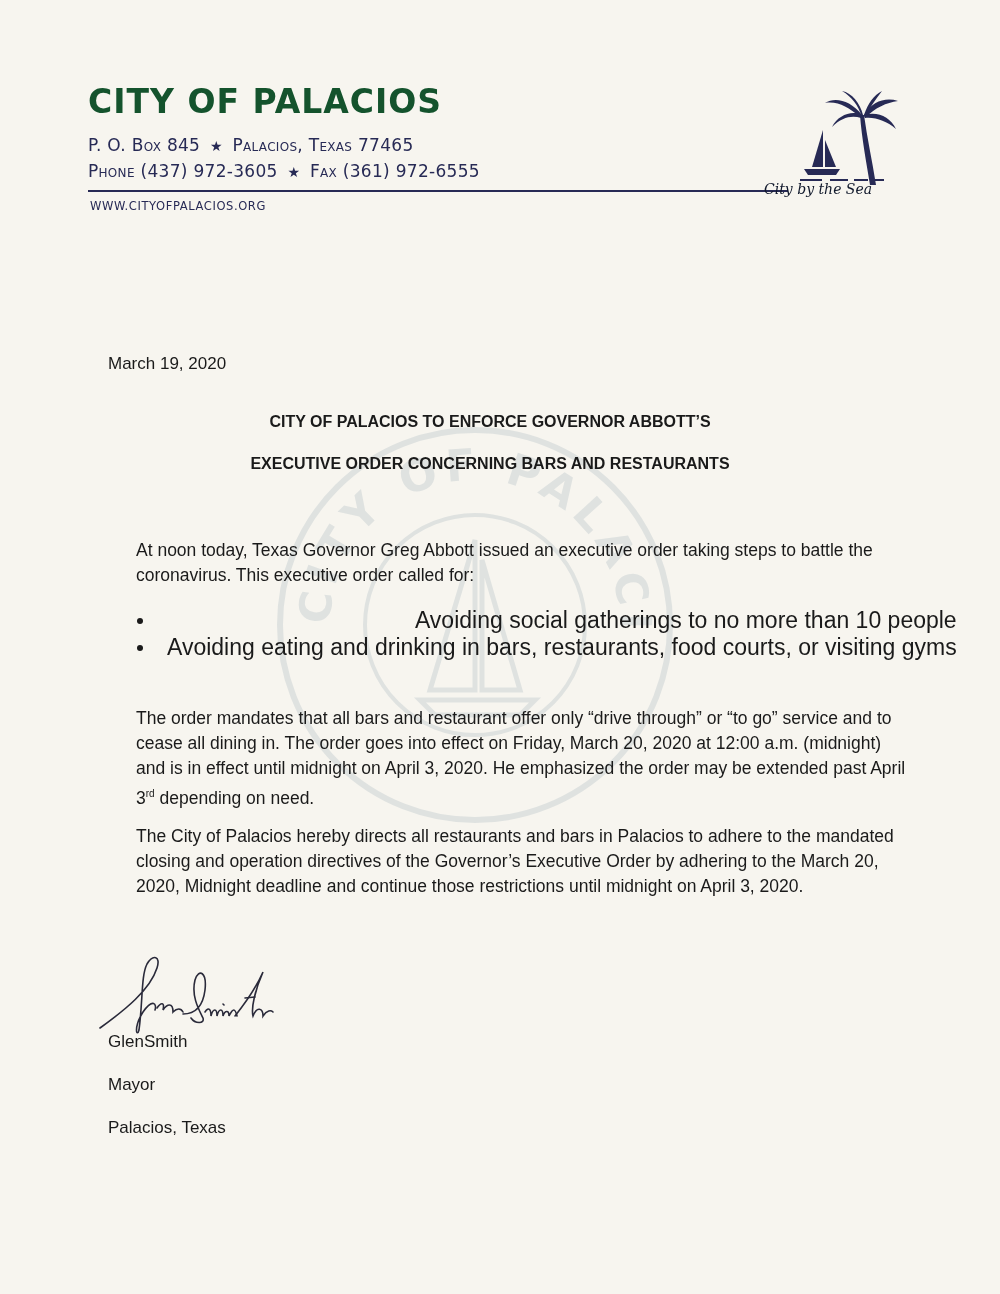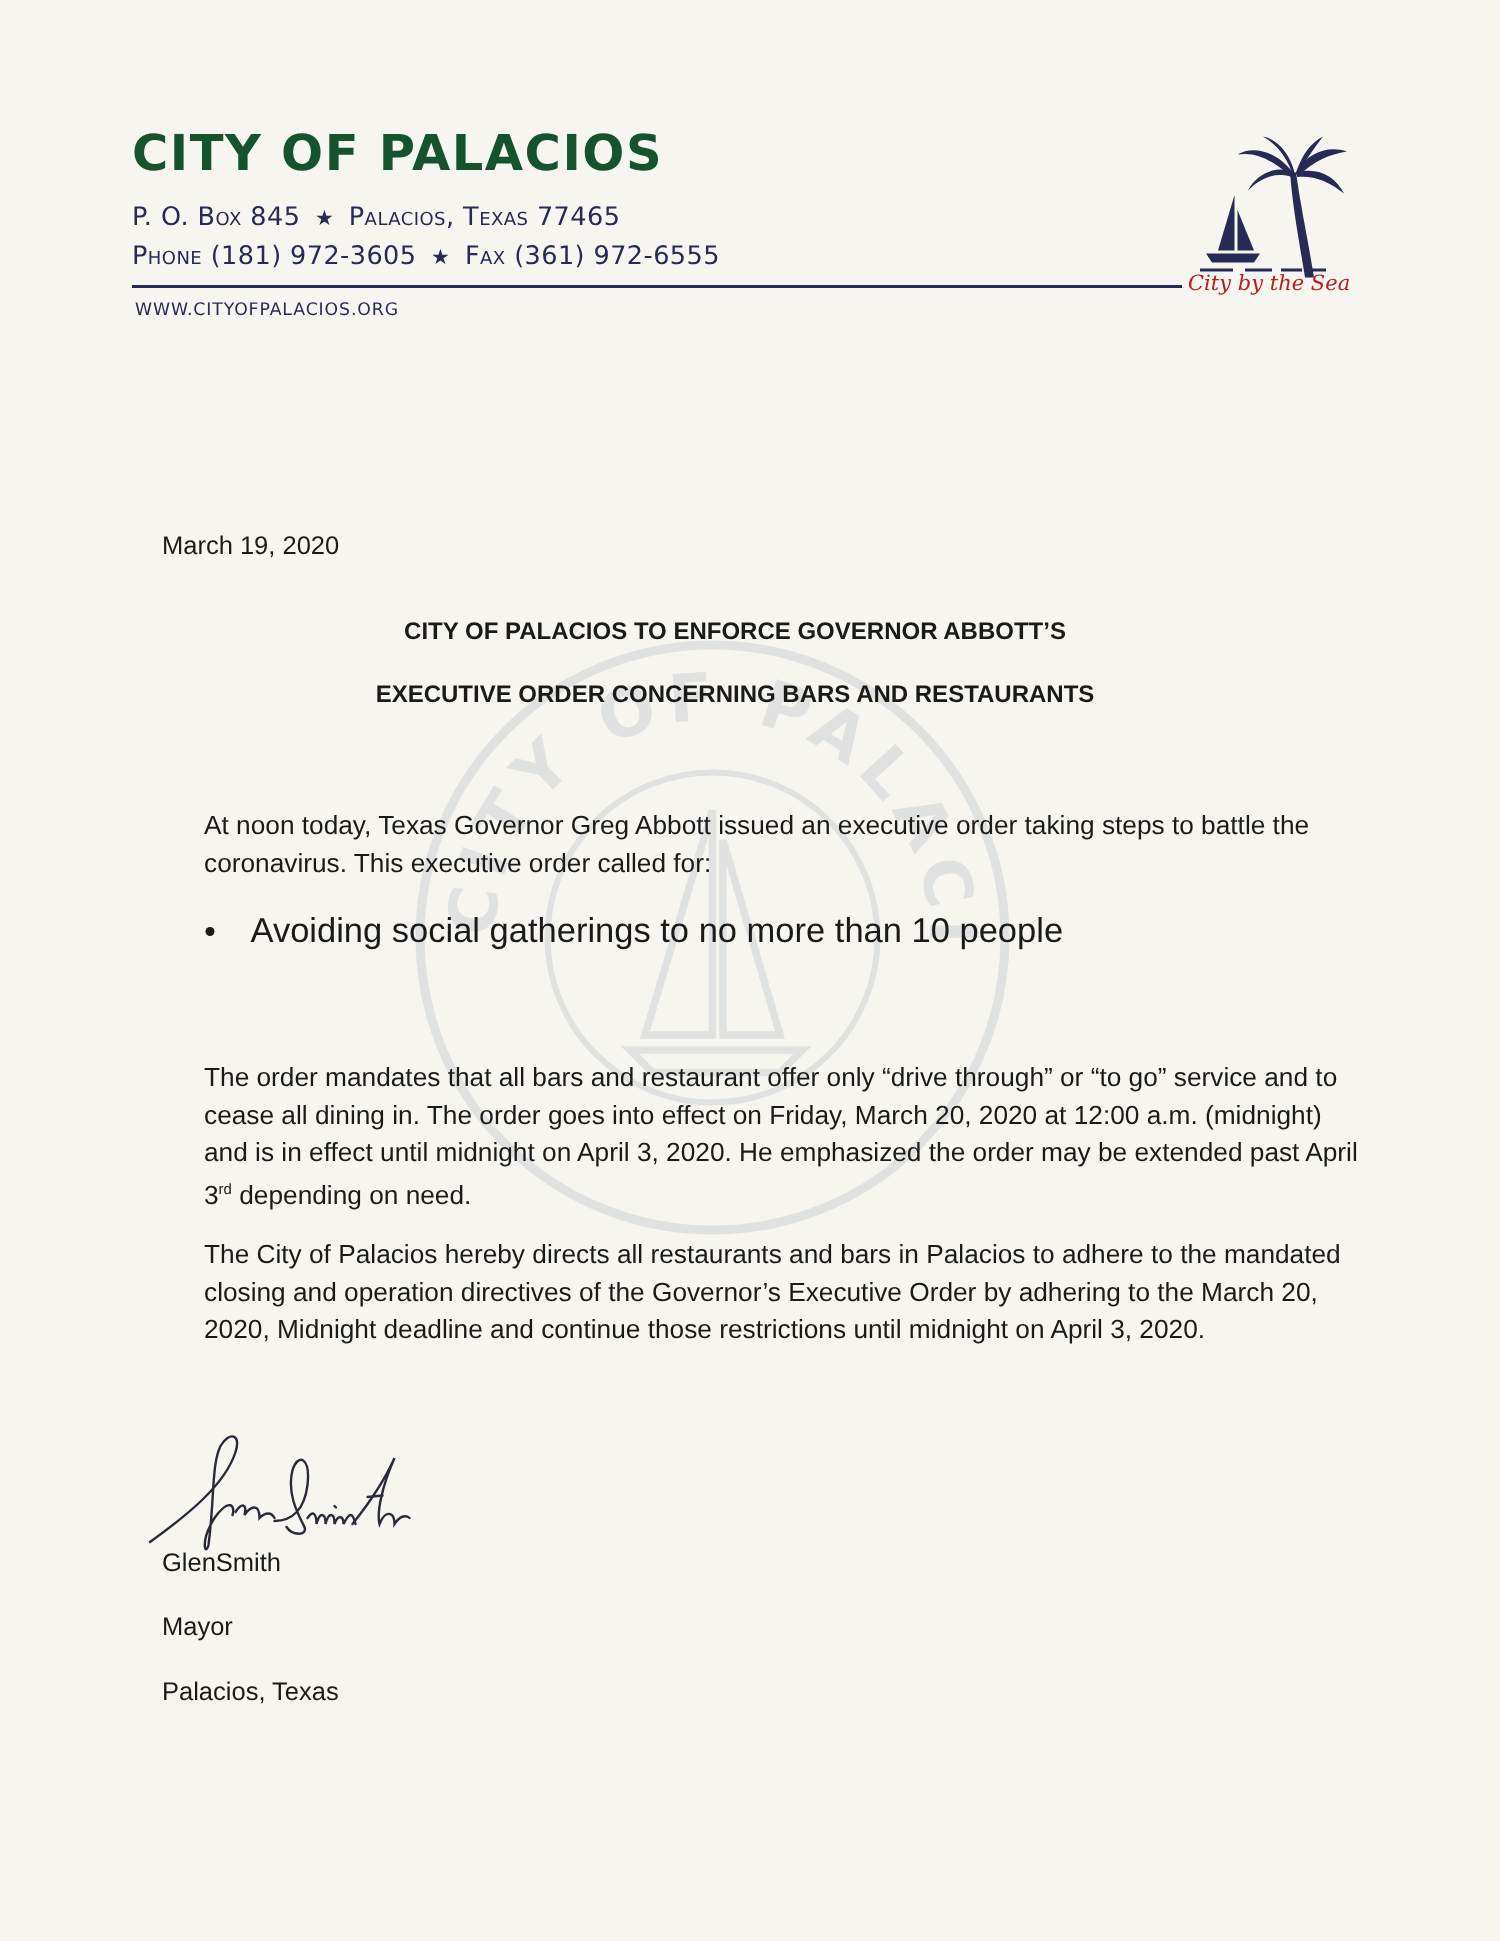--- a/index.html
+++ b/index.html
@@ -32,23 +32,23 @@
     }
     .website {
       position: absolute; left: 90px; top: 199px;
       font-family: "DejaVu Sans", sans-serif;
       font-size: 11.5px; letter-spacing: 0.6px; color: #272a55;
     }
     .logo {
       position: absolute; left: 790px; top: 85px; width: 125px; height: 115px;
     }
     .tagline {
-      position: absolute; left: 792px; top: 181px;
+      position: absolute; left: 764px; top: 181px;
       font-family: "DejaVu Serif", serif; font-style: italic;
-      font-size: 14px; color: #b91c1c;
+      font-size: 14px; color: #0f172a;
     }
     .seal {
       position: absolute; left: 270px; top: 420px; width: 410px; height: 410px;
       opacity: 0.22;
     }
     .date {
       position: absolute; left: 108px; top: 328px; font-size: 17px; margin-top: 26px;
     }
     .headline {
       position: absolute; left: 0; width: 1000px; text-align: center;
@@ -80,21 +80,21 @@
 </head>
 <body>
 
 <div class="letterhead-title">CITY OF PALACIOS</div>
 <div class="lh-line addr">
   <span>P. O. Box 845</span>
   <span class="lh-star">★</span>
   <span>Palacios, Texas 77465</span>
 </div>
 <div class="lh-line phone">
-  <span>Phone (181) 972-3605</span>
+  <span>Phone (437) 972-3605</span>
   <span class="lh-star">★</span>
   <span>Fax (361) 972-6555</span>
 </div>
 <div class="rule"></div>
 <div class="website">WWW.CITYOFPALACIOS.ORG</div>
 
 <svg class="logo" viewBox="0 0 125 115">
   <g fill="#272a55">
 
     <path d="M70 30 C72 55, 76 75, 80 100 L86 100 C82 75, 77 52, 74 30 Z"></path>
@@ -133,20 +133,21 @@
 </svg>
 
 <div class="date">March 19, 2020</div>
 <div class="headline h1">CITY OF PALACIOS TO ENFORCE GOVERNOR ABBOTT’S</div>
 <div class="headline h2">EXECUTIVE ORDER CONCERNING BARS AND RESTAURANTS</div>
 
 <p class="para p1">At noon today, Texas Governor Greg Abbott issued an executive order taking steps to battle the coronavirus.  This executive order called for:</p>
 
 <ul class="bullets">
   <li><span class="dot"></span><span>Avoiding social gatherings to no more than 10 people</span></li>
+  <li><span class="dot"></span><span>Avoiding eating and drinking in bars, restaurants, food courts, or visiting gyms</span></li>
 </ul>
 
 <p class="para p2"><span>The order mandates that all bars and restaurant offer only  “drive through” or “to go” service and to cease all dining in.  The order goes into effect on Friday, March 20, 2020 at 12:00 a.m. (midnight) and is in effect until midnight on April 3, 2020.  He emphasized the order may be extended past April 3</span><sup>rd</sup><span> depending on need.</span></p>
 
 <p class="para p3">The City of Palacios hereby directs all restaurants and bars in Palacios to adhere to the mandated closing and operation directives of the Governor’s Executive Order by adhering to the March 20, 2020, Midnight deadline and continue those restrictions until midnight on April 3, 2020.</p>
 
 <svg class="signature" viewBox="0 0 200 85">
   <g fill="none" stroke="#2a2a3a" stroke-width="1.6" stroke-linecap="round">
     <path d="M5 78 C30 60, 55 40, 62 18 C66 6, 58 4, 52 14 C46 26, 48 50, 44 80 C42 88, 38 78, 48 62 C58 48, 62 54, 60 60"></path>
     <path d="M62 58 C66 52, 70 52, 68 60 C72 54, 78 52, 78 62 C82 58, 86 58, 88 62"></path>

